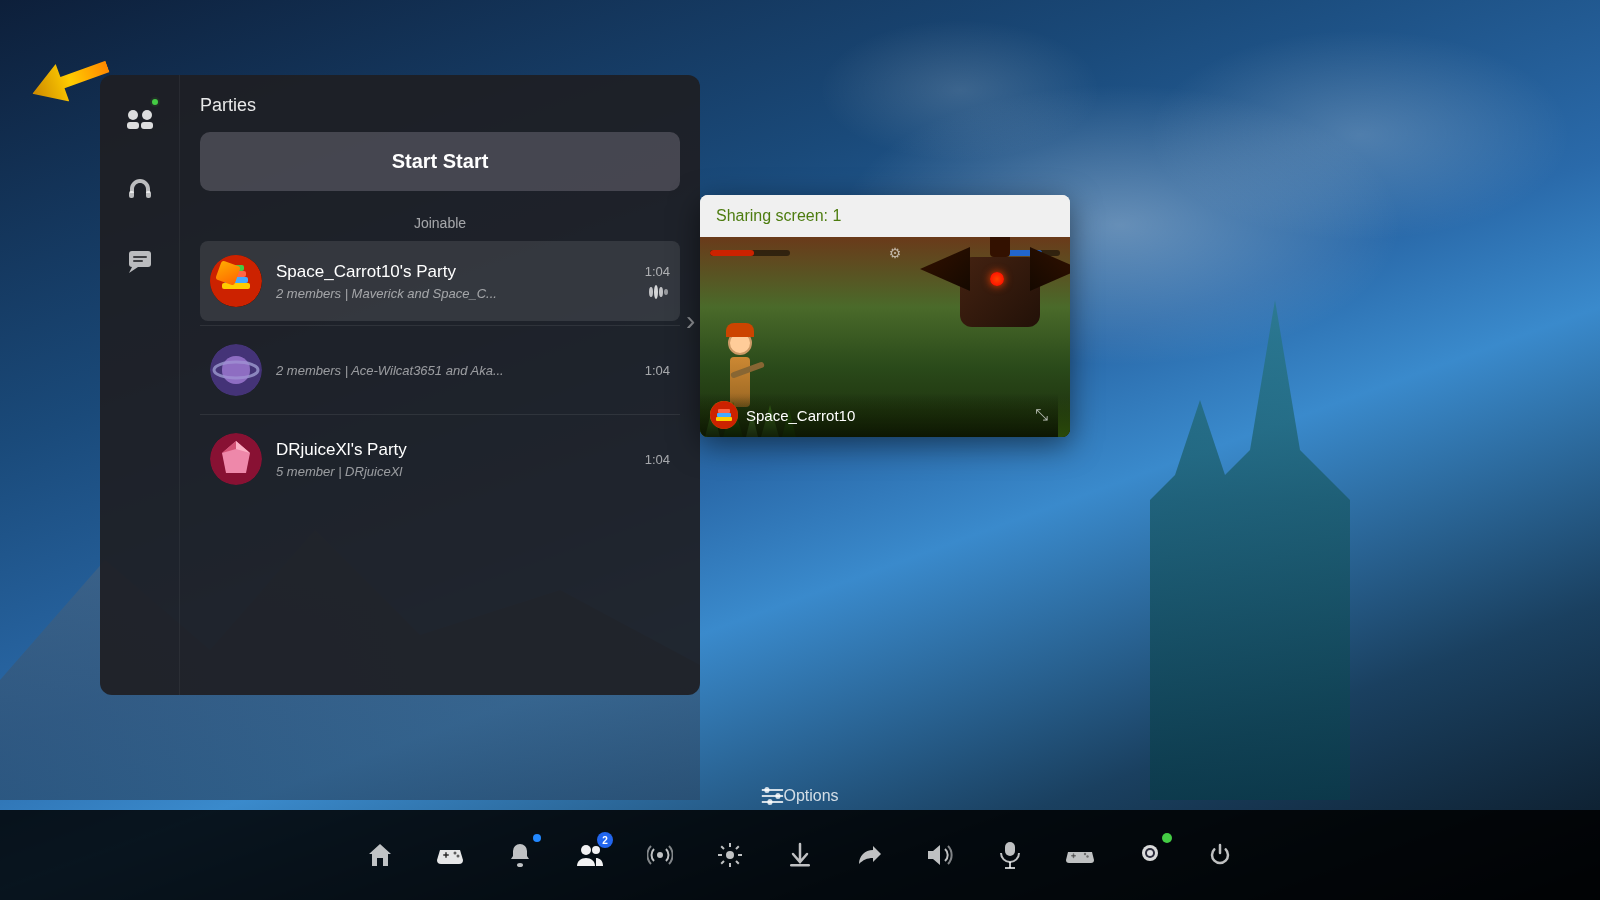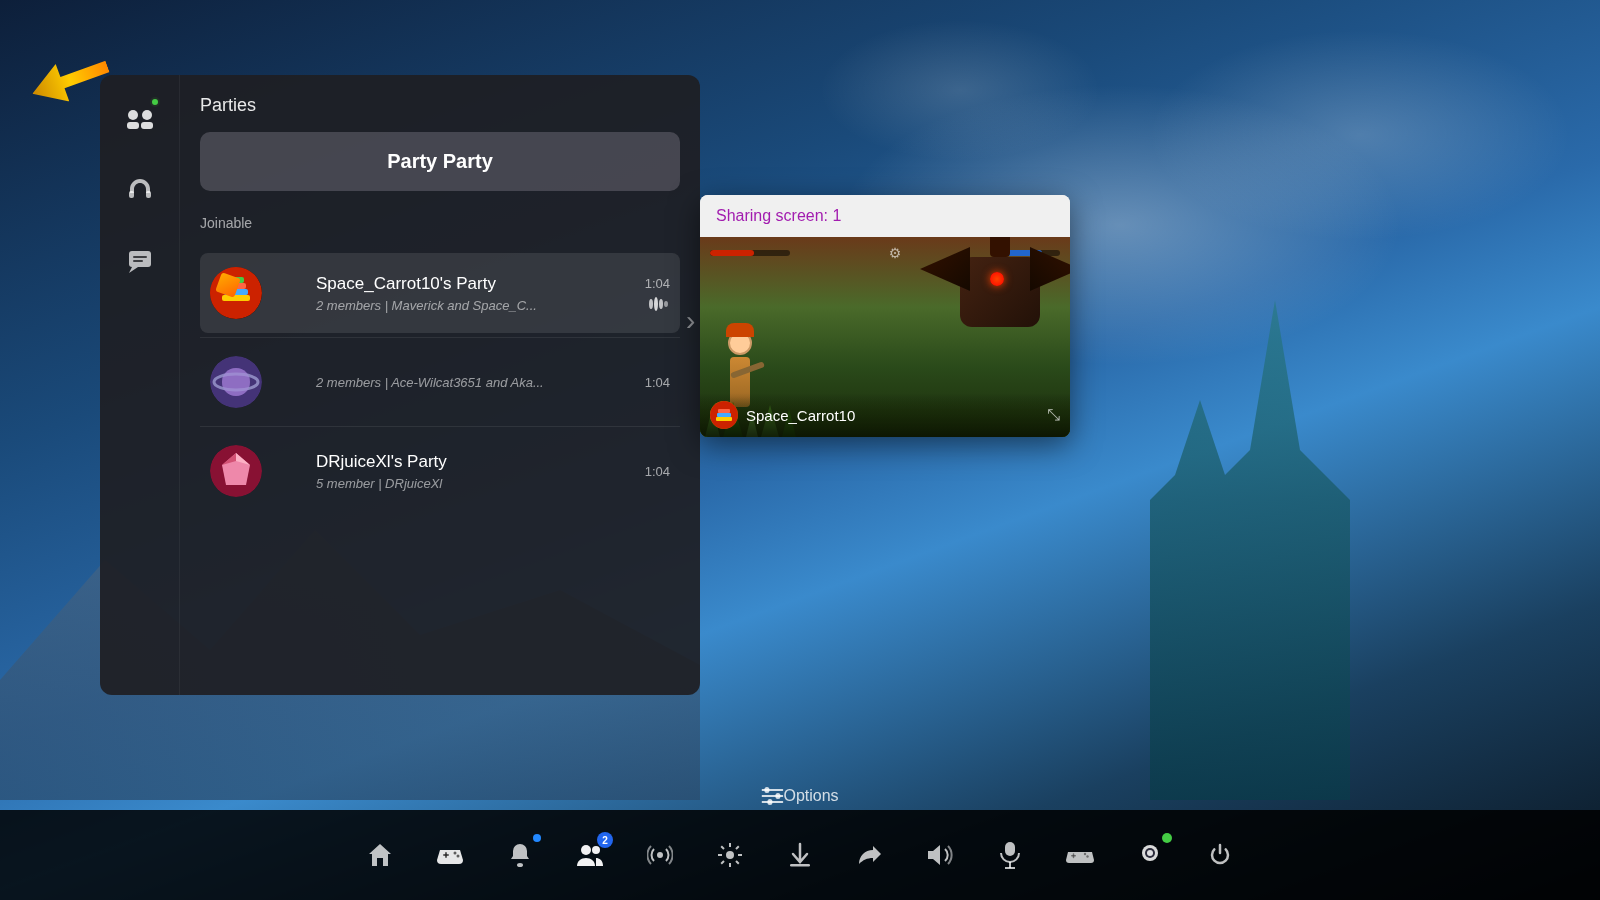--- a/index.html
+++ b/index.html
@@ -126,21 +126,22 @@
       font-size: 20px;
       font-weight: 600;
       cursor: pointer;
       margin-bottom: 24px;
       text-align: center;
     }
 
     .joinable-label {
       color: rgba(255,255,255,0.6);
       font-size: 14px;
-      margin-bottom: 22px;
+      margin-bottom: 10px;
+      text-align: center;
     }
 
     
     .party-item {
       display: flex;
       align-items: center;
       padding: 14px 10px;
       border-radius: 8px;
       margin-bottom: 4px;
       cursor: pointer;
@@ -170,21 +171,20 @@
       left: 8px;
       width: 20px;
       height: 20px;
       background: linear-gradient(135deg, #ffaa00, #ff6600);
       border-radius: 3px;
       transform: rotate(20deg);
     }
 
     .party-info {
       flex: 1;
-      margin-left: 40px;
     }
     .party-name {
       color: #fff;
       font-size: 17px;
       font-weight: 500;
       margin-bottom: 4px;
     }
     .party-members {
       color: rgba(255,255,255,0.55);
       font-size: 13px;
@@ -216,21 +216,21 @@
       width: 370px;
       background: #f0f0f0;
       border-radius: 8px;
       z-index: 20;
       overflow: hidden;
       box-shadow: 0 8px 30px rgba(0,0,0,0.5);
     }
     .sharing-popup-header {
       padding: 12px 16px;
       font-size: 16px;
-      color: #a21caf;
+      color: #4d7c0f;
       font-weight: 500;
       background: #f0f0f0;
     }
     .sharing-game-preview {
       position: relative;
       width: 100%;
       height: 200px;
       background: linear-gradient(180deg, #1a4a1a 0%, #2a6a2a 30%, #3a8a3a 50%, #1a3a1a 80%, #0a1a0a 100%);
       overflow: hidden;
     }
@@ -238,21 +238,21 @@
     .game-bg {
       position: absolute;
       inset: 0;
       background: linear-gradient(180deg, #8a4a1a 0%, #5a7a2a 40%, #3a5a1a 70%, #1a2a0a 100%);
     }
 
     .game-overlay-name {
       position: absolute;
       bottom: 0;
       left: 0;
-      right: 0;
+      right: 12px;
       padding: 8px 10px;
       display: flex;
       align-items: center;
       gap: 8px;
       background: linear-gradient(transparent, rgba(0,0,0,0.7));
     }
     .overlay-username {
       color: #fff;
       font-size: 15px;
       font-weight: 500;
@@ -391,21 +391,21 @@
         <polygon points="6,20 3,26 12,20" fill="rgba(255,255,255,0.7)"></polygon>
         <rect x="7" y="9" width="14" height="2" rx="1" fill="rgba(30,30,35,0.8)"></rect>
         <rect x="7" y="13" width="10" height="2" rx="1" fill="rgba(30,30,35,0.8)"></rect>
       </svg>
     </div>
   </div>
 
   <div class="content">
     <div class="section-title">Parties</div>
 
-    <button class="start-party-btn">Party Party</button>
+    <button class="start-party-btn">Start Start</button>
 
     <div class="joinable-label">Joinable</div>
 
     
     <div class="party-item selected" style="position:relative;">
       <div class="avatar avatar-space-carrot">
 
         <svg width="52" height="52" viewBox="0 0 52 52">
           <circle cx="26" cy="26" r="26" fill="#cc2200"></circle>
           <ellipse cx="26" cy="26" r="18" fill="#aa1800"></ellipse>

